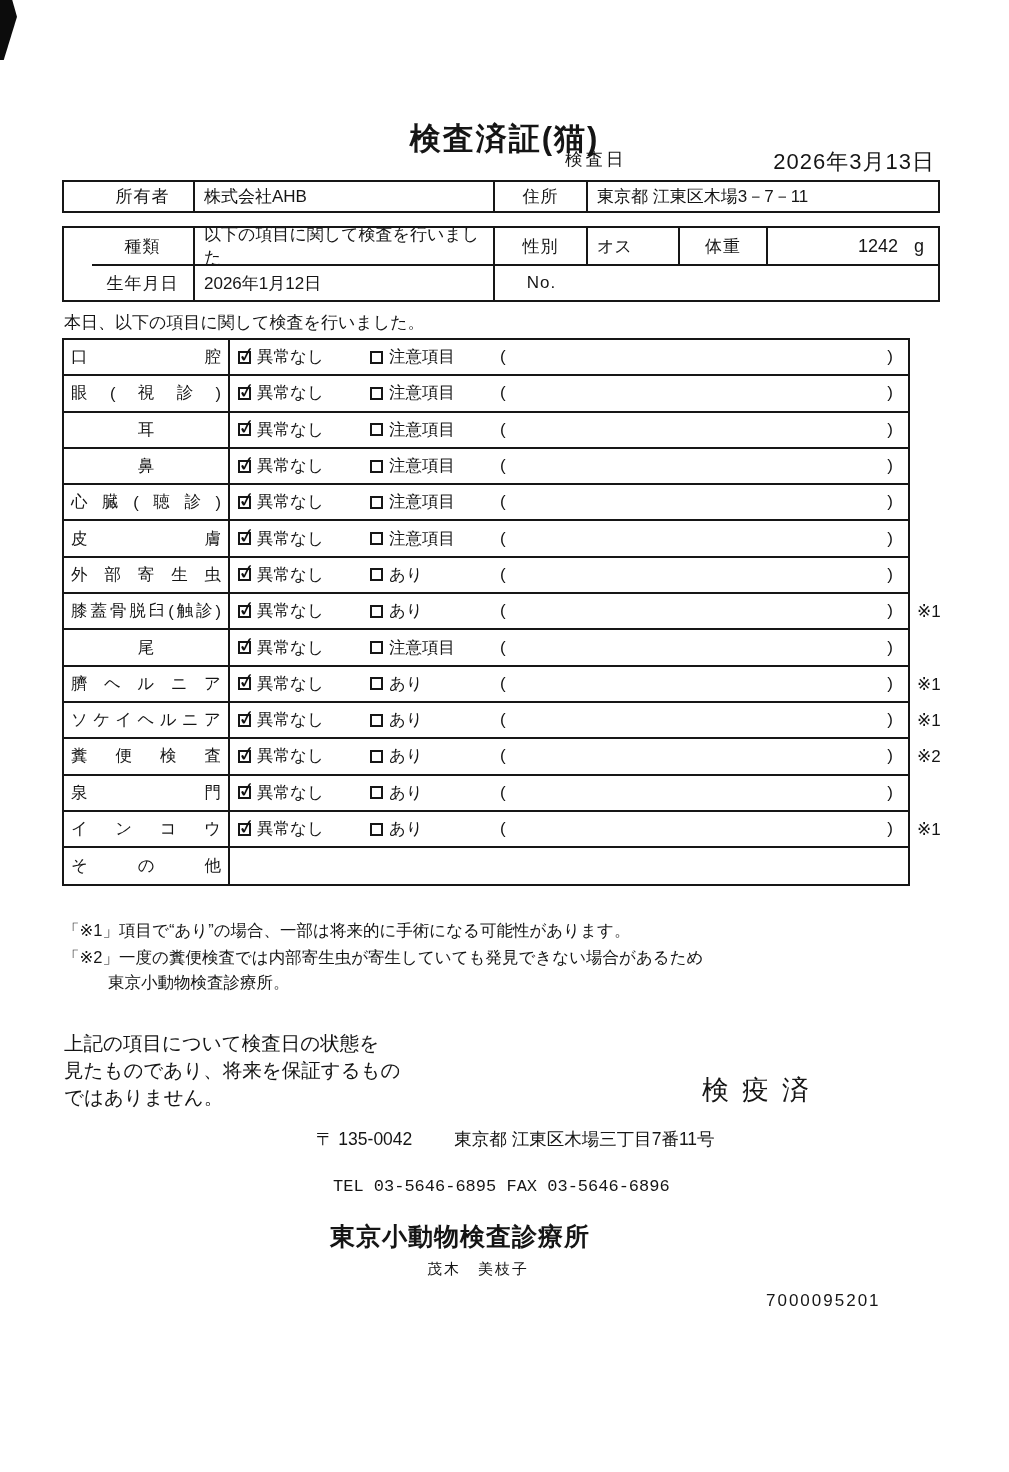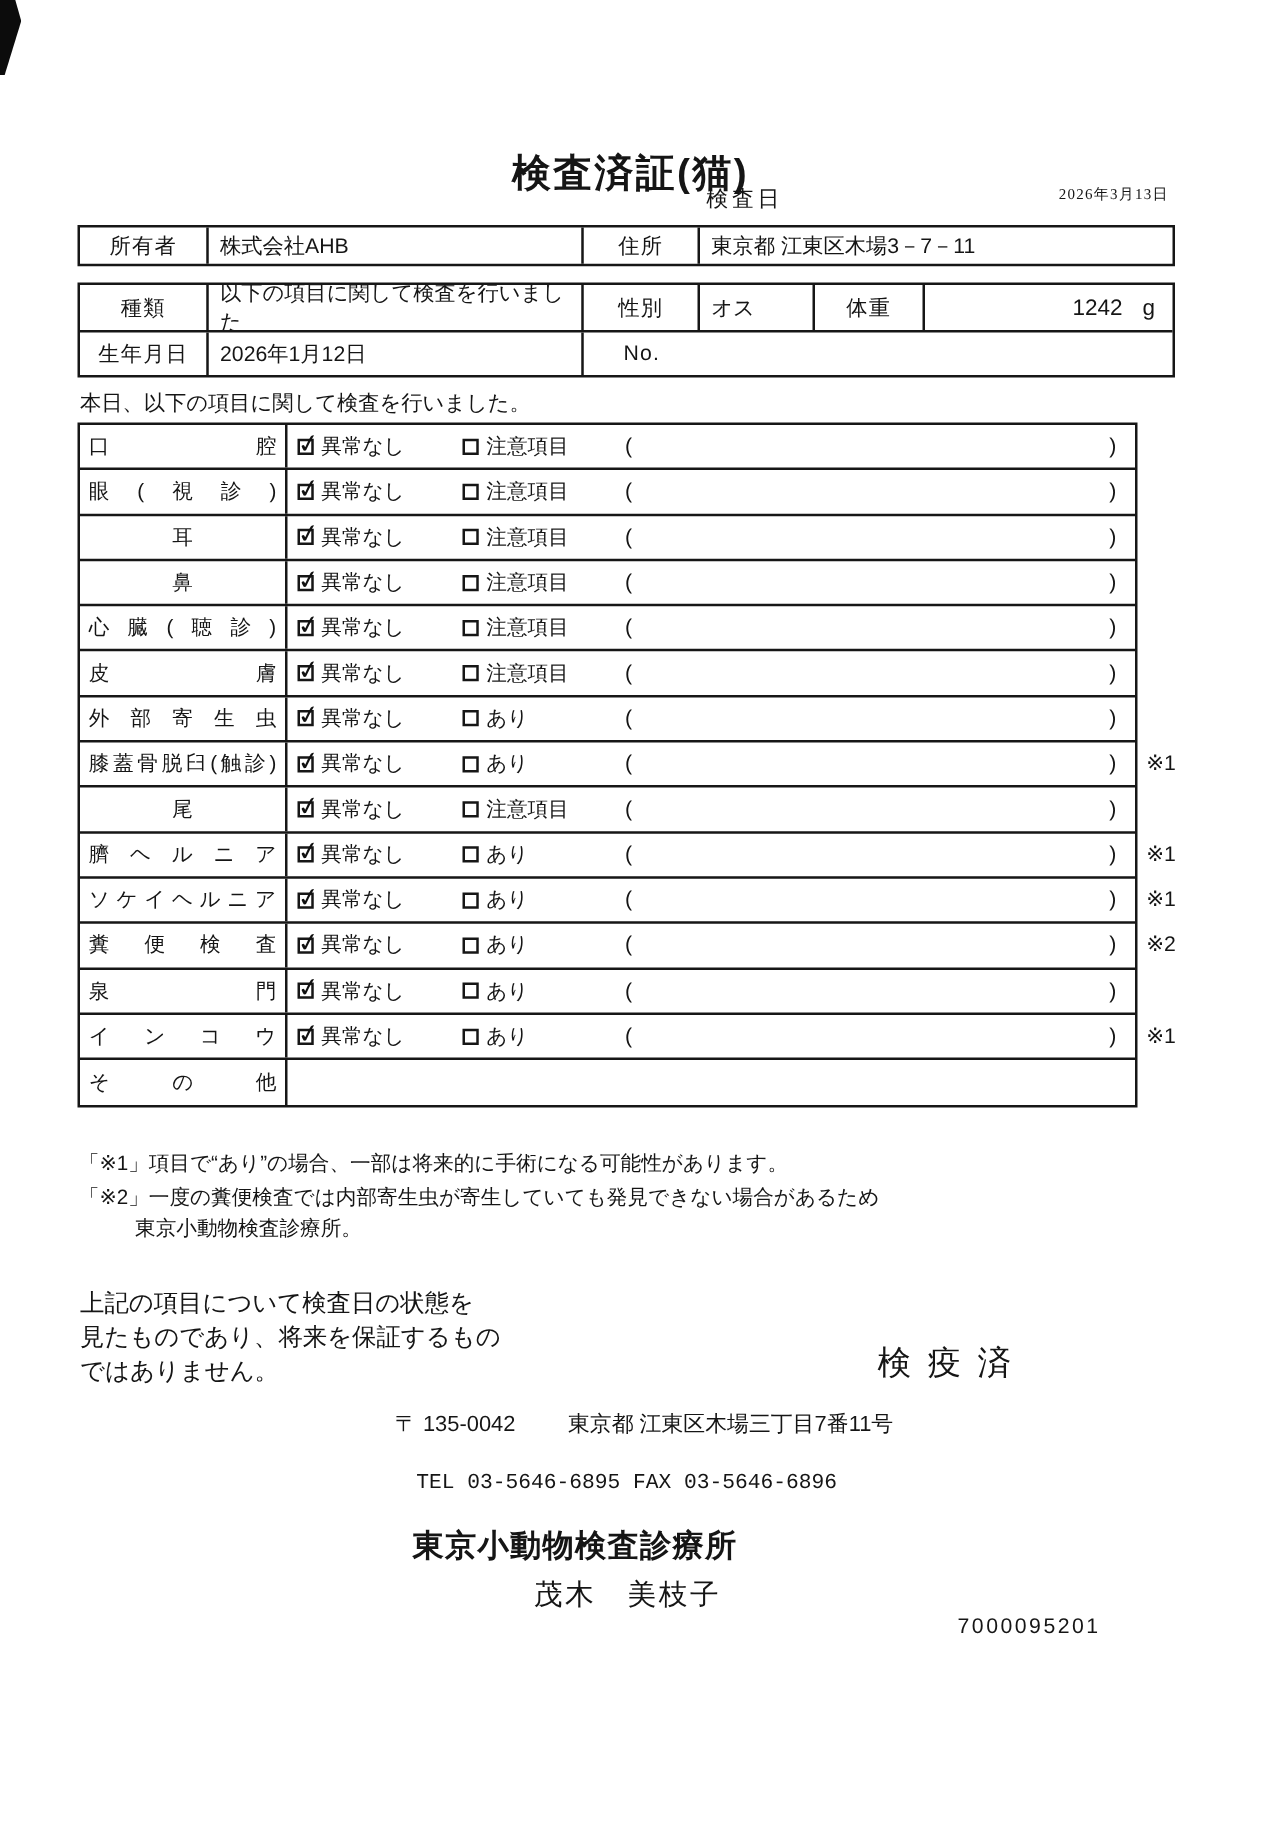--- a/index.html
+++ b/index.html
@@ -7,23 +7,23 @@
   body { font-family:"Liberation Sans","DejaVu Sans",sans-serif; color:#151515; }
   .page { position:relative; width:1009px; height:1472px; background:#fff; overflow:hidden; margin:0 auto; }
 
   .scan-artifact { position:absolute; left:0; top:0; width:17px; height:60px; background:#0c0c0c;
     clip-path:polygon(0 0, 72% 0, 100% 28%, 22% 100%, 0 100%); }
 
   .title { position:absolute; left:0; top:82px; width:100%; text-align:center;
     font-size:31px; font-weight:600; letter-spacing:2px;margin-top:36px; }
 
   .exam-date-label { position:absolute; left:565px; top:147px; font-size:17.5px; letter-spacing:3px; }
-  .exam-date-value { position:absolute; right:74px; top:147px; font-size:12px; letter-spacing:1px;font-family:Liberation Serif, serif; }
-
-  .info-table { position:absolute; left:62px; width:878px; border:2px solid #161616; }
+  .exam-date-value { position:absolute; right:74px; top:147px; font-size:22px; letter-spacing:1px; }
+
+  .info-table { position:absolute; left:62px; width:878px; border:2px solid #161616;padding-left:28px; }
   .t1 { top:180px; }
   .t2 { top:226px; }
   .info-row { display:flex; }
   .t1 .info-row { height:29px; }
   .t2 .info-row { height:36px; }
   .info-row + .info-row { border-top:2px solid #161616; }
   .cell { display:flex; align-items:center; border-right:2px solid #161616; overflow:hidden; }
   .cell:last-child { border-right:none; }
   .cell.lab { justify-content:center; font-size:17px; letter-spacing:1px; flex:none; }
   .cell.val { padding-left:9px; font-size:17px; flex:none; }
@@ -62,21 +62,21 @@
   .footnote-2b { position:absolute; left:108px; top:972px; font-size:16.5px; }
 
   .disclaimer { position:absolute; left:64px; top:1030px; font-size:19.5px; line-height:27px; }
 
   .stamp { position:absolute; left:702px; top:1072px; font-size:27px; font-weight:400; letter-spacing:13px; }
 
   .addr-line { position:absolute; left:316px; top:1127px; display:flex; gap:42px; font-size:17.5px; }
   .tel-line { position:absolute; left:333px; top:1177px; font-size:17px;
     font-family:"Liberation Mono","DejaVu Sans Mono",monospace; }
   .clinic-name { position:absolute; left:330px; top:1220px; font-size:25px; font-weight:600; letter-spacing:1px; }
-  .vet-name { position:absolute; left:427px; top:1260px; font-size:23px; letter-spacing:2px; }
+  .vet-name { position:absolute; left:427px; top:1260px; font-size:15px; letter-spacing:2px; }
   .doc-code { position:absolute; left:766px; top:1291px; font-size:17px; letter-spacing:2px; }
 </style>
 </head>
 <body>
 
 <div class="page">
 
   <div class="scan-artifact"></div>
 
   <div class="title">検査済証(猫)</div>

